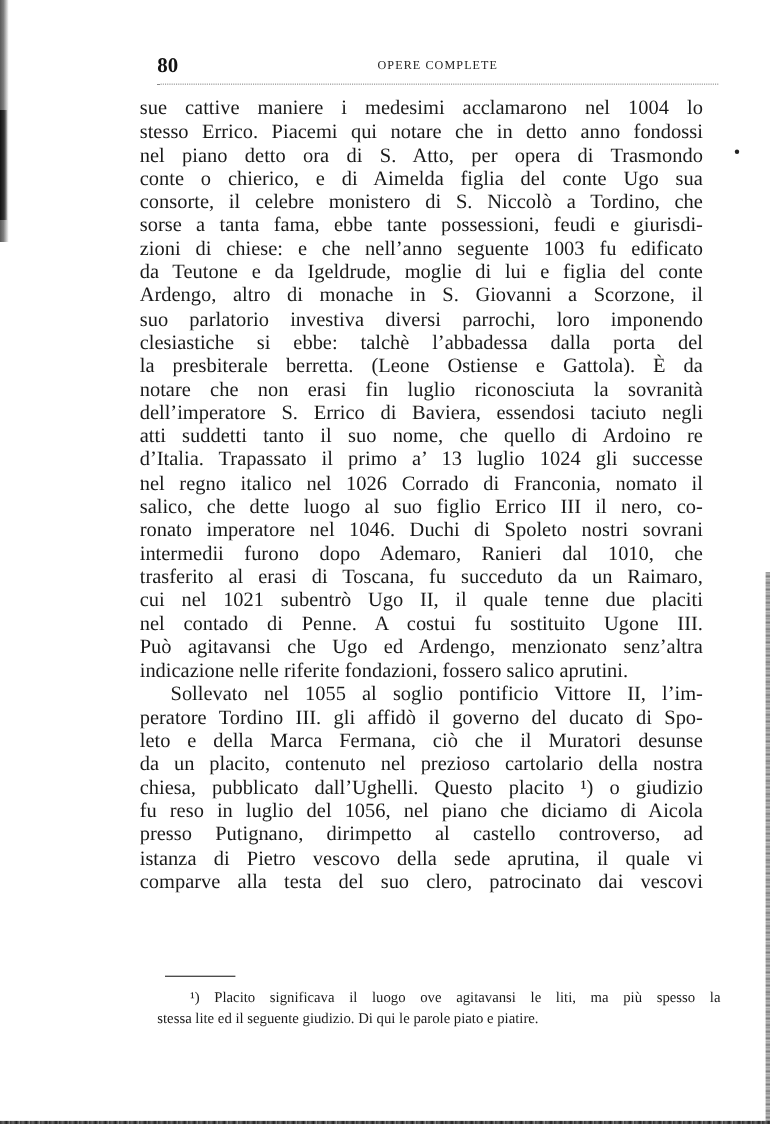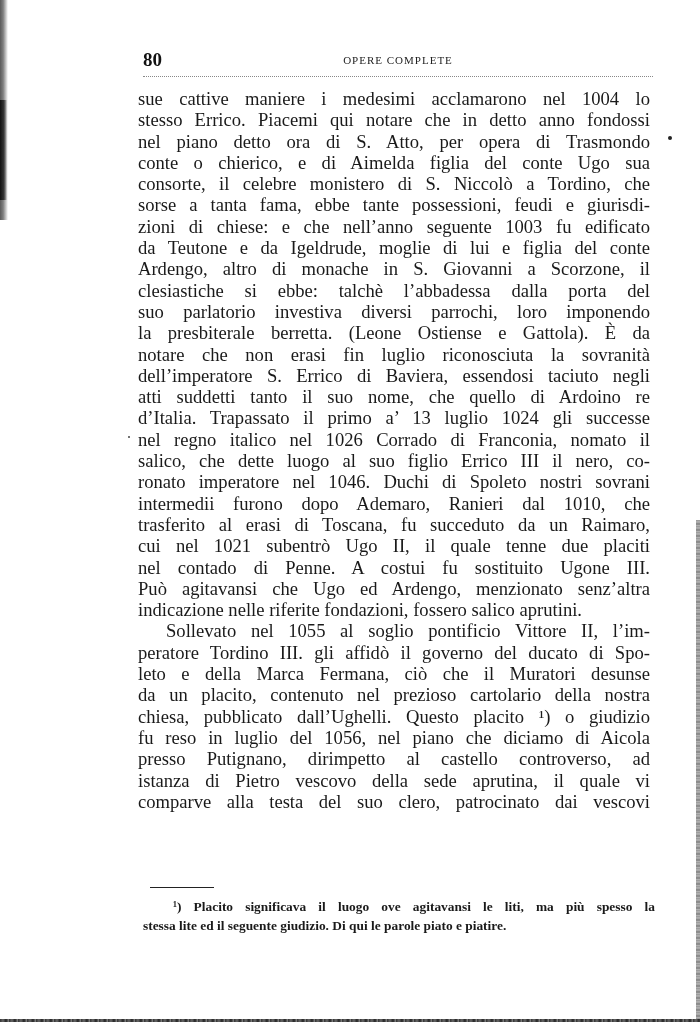--- a/index.html
+++ b/index.html
@@ -34,39 +34,39 @@
   }
   .running-title {
     position: absolute; left: 0; right: 0; top: 7px; text-align: center;
     font-size: 11px; letter-spacing: 1px; font-family: "Liberation Serif", serif; color: #222;
   }
   .header-rule {
     position: absolute; left: 143px; top: 76px; width: 510px; height: 0;
     border-top: 1px dotted #888;
   }
   .body-text {
-    position: absolute; left: 138px; top: 88px; width: 512px;
+    position: absolute; left: 127px; top: 88px; width: 512px;
     font-family: "Liberation Serif", serif; font-size: 18.6px; line-height: 21.3px;
     color: #1a1a1a;
   }
   .line {
     display: block; text-align: justify; text-align-last: justify; white-space: nowrap;
     height: 21.3px; overflow: visible;
   }
   .line.last { text-align-last: left; }
   .line.indent { padding-left: 28px; }
   .footnote-rule {
     position: absolute; left: 150px; top: 887px; width: 64px; height: 0;
     border-top: 1px solid #222;
   }
   .footnotes {
     position: absolute; left: 143px; top: 897px; width: 512px;
     font-family: "Liberation Serif", serif; font-size: 13.4px; line-height: 19px; color: #1a1a1a;
   }
-  .fn-line { display: block; white-space: nowrap; text-align: justify; text-align-last: justify; font-weight: bold; }
+  .fn-line { display: block; white-space: nowrap; text-align: justify; text-align-last: justify; }
   .fn-line.first { padding-left: 30px; }
   .fn-line.last { text-align-last: left; }
   .margin-dot {
     position: absolute; left: 668px; top: 136px; width: 4px; height: 4px; border-radius: 50%; background: #222;
   }
   .margin-dot2 {
     position: absolute; left: 128px; top: 436px; width: 2px; height: 2px; border-radius: 50%; background: #444;
   }
 </style>
 </head>
@@ -89,22 +89,22 @@
   <div>
     <span class="line">sue cattive maniere i medesimi acclamarono nel 1004 lo</span>
     <span class="line">stesso Errico. Piacemi qui notare che in detto anno fondossi</span>
     <span class="line">nel piano detto ora di S. Atto, per opera di Trasmondo</span>
     <span class="line">conte o chierico, e di Aimelda figlia del conte Ugo sua</span>
     <span class="line">consorte, il celebre monistero di S. Niccolò a Tordino, che</span>
     <span class="line">sorse a tanta fama, ebbe tante possessioni, feudi e giurisdi-</span>
     <span class="line">zioni di chiese: e che nell’anno seguente 1003 fu edificato</span>
     <span class="line">da Teutone e da Igeldrude, moglie di lui e figlia del conte</span>
     <span class="line">Ardengo, altro di monache in S. Giovanni a Scorzone, il</span>
+    <span class="line">suo parlatorio investiva diversi parrochi, loro imponendo</span>
     <span class="line">clesiastiche si ebbe: talchè l’abbadessa dalla porta del</span>
-    <span class="line">suo parlatorio investiva diversi parrochi, loro imponendo</span>
     <span class="line">la presbiterale berretta. (Leone Ostiense e Gattola). È da</span>
     <span class="line">notare che non erasi fin luglio riconosciuta la sovranità</span>
     <span class="line">dell’imperatore S. Errico di Baviera, essendosi taciuto negli</span>
     <span class="line">atti suddetti tanto il suo nome, che quello di Ardoino re</span>
     <span class="line">d’Italia. Trapassato il primo a’ 13 luglio 1024 gli successe</span>
     <span class="line">nel regno italico nel 1026 Corrado di Franconia, nomato il</span>
     <span class="line">salico, che dette luogo al suo figlio Errico III il nero, co-</span>
     <span class="line">ronato imperatore nel 1046. Duchi di Spoleto nostri sovrani</span>
     <span class="line">intermedii furono dopo Ademaro, Ranieri dal 1010, che</span>
     <span class="line">trasferito al erasi di Toscana, fu succeduto da un Raimaro,</span>

